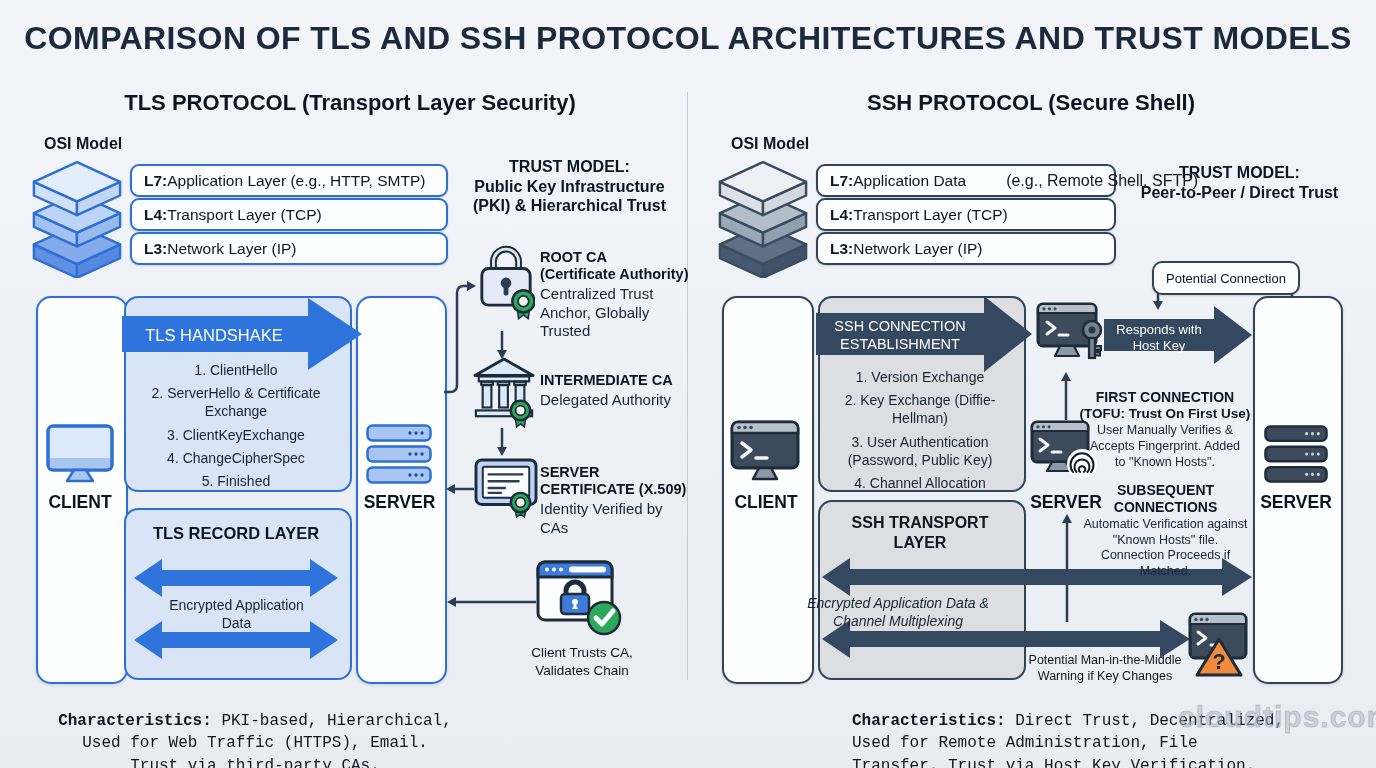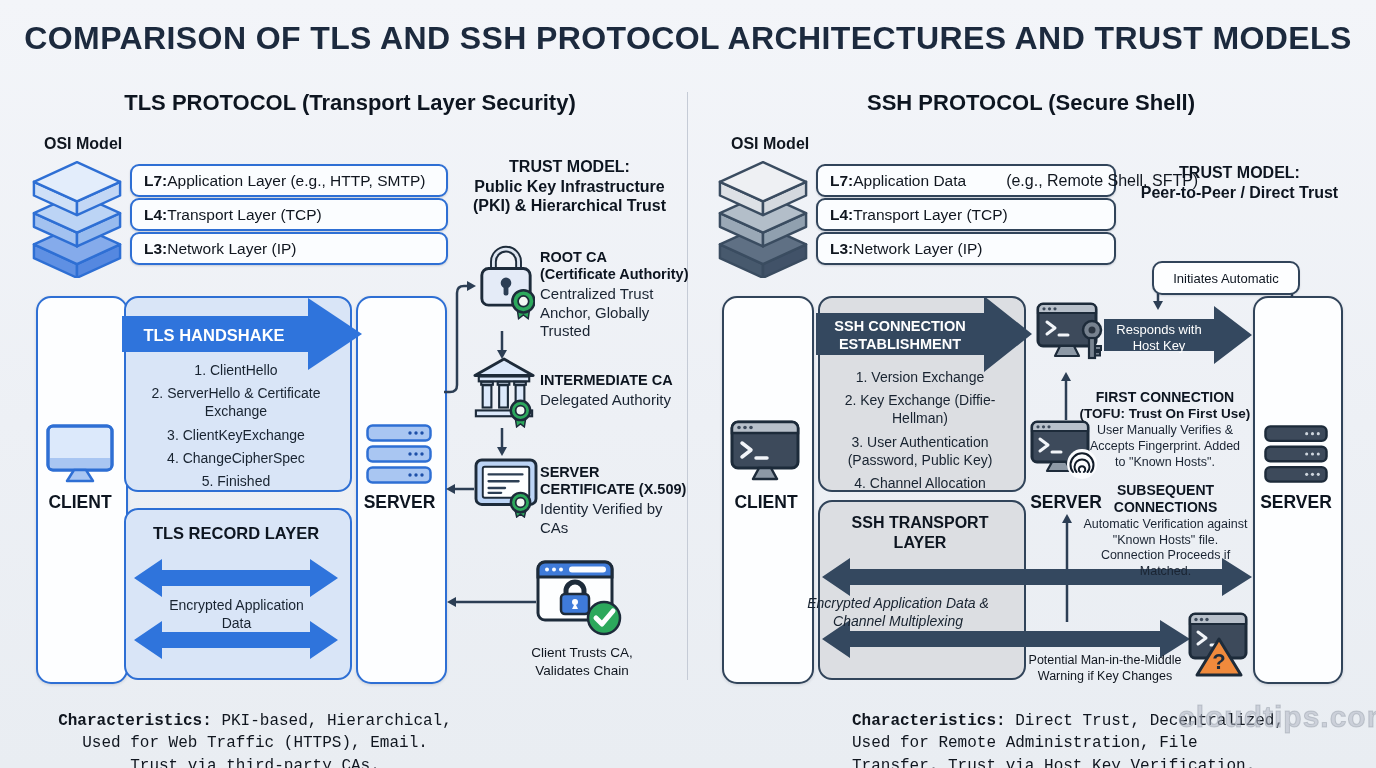--- a/index.html
+++ b/index.html
@@ -18,21 +18,21 @@
   .layer-box .sm{font-size:16px;margin-left:40px;}
   .tls-border{border:2px solid #2e6fd4;}
   .ssh-border{border:2px solid #31445a;}
   .pillar{border-radius:15px;background:#fdfeff;box-shadow:0 1px 3px rgba(30,40,60,.15);}
   .pillar.tls{border:2.5px solid #2e6fd4;}
   .pillar.ssh{border:2.5px solid #31445a;}
   .panel{border-radius:14px;}
   .panel.tls{border:2px solid #2e6fd4;background:#d9e5f7;}
   .panel.ssh{border:2px solid #31445a;background:#dcdee2;}
   .node-label{font-size:17.5px;font-weight:bold;text-align:center;color:#0d1520;}
-  .arrow-label{color:#ffffff;font-weight:bold;text-align:center;line-height:1.25;}
+  .arrow-label{color:#ffffff;font-weight:normal;text-align:center;line-height:1.25;}
   .steps{font-size:14px;text-align:center;line-height:1.3;color:#182330;}
   .steps div{margin-bottom:5px;}
   .panel-title{font-weight:bold;text-align:center;color:#0d1520;}
   .trust-title{font-size:16px;font-weight:bold;text-align:center;line-height:1.22;color:#0d1520;}
   .ca-name{font-size:14.5px;font-weight:bold;line-height:1.18;color:#0d1520;}
   .ca-desc{font-size:15px;line-height:1.22;color:#1a2432;margin-top:2px;}
   .small-head{font-size:14px;font-weight:bold;text-align:center;line-height:1.18;color:#0d1520;}
   .small-sub{font-size:13.5px;font-weight:bold;text-align:center;line-height:1.18;color:#0d1520;}
   .small-desc{font-size:12.5px;text-align:center;line-height:1.25;color:#1a2432;margin:2px auto 0;}
   .charac{font-size:16px;line-height:1.4;color:#10161f;font-family:Liberation Mono, monospace;}
@@ -87,21 +87,21 @@
   <div class="abs layer-box ssh-border z3" style="left:816px;top:232px;width:272px;">
     <b>L3:</b>
       <span> Network Layer (IP)</span>
   </div>
 
   <div class="abs pillar ssh" style="left:722px;top:296px;width:88px;height:384px;"></div>
   <div class="abs panel ssh" style="left:818px;top:296px;width:204px;height:192px;"></div>
   <div class="abs panel ssh" style="left:818px;top:500px;width:204px;height:176px;"></div>
   <div class="abs pillar ssh" style="left:1253px;top:296px;width:86px;height:384px;"></div>
   <div class="abs initiates-box z3" style="left:1152px;top:261px;width:144px;height:30px;">
-    <span>Initiates Automatic</span>
+    <span>Potential Connection</span>
   </div>
 
   <svg class="abs" style="left:0;top:0;z-index:2;pointer-events:none;" width="1376" height="768" viewBox="0 0 1376 768">
     <g stroke="#2c3e54" stroke-width="2.5" fill="none">
 
       <path d="M444 392 H450 Q457 392 457 385 V293 Q457 286 464 286 H467"></path>
       <polygon points="467,281 476,286 467,291" fill="#2c3e54" stroke="none"></polygon>
 
       <path d="M502 331 V351"></path>
         <polygon points="497,350 507,350 502,359" fill="#2c3e54" stroke="none"></polygon>

